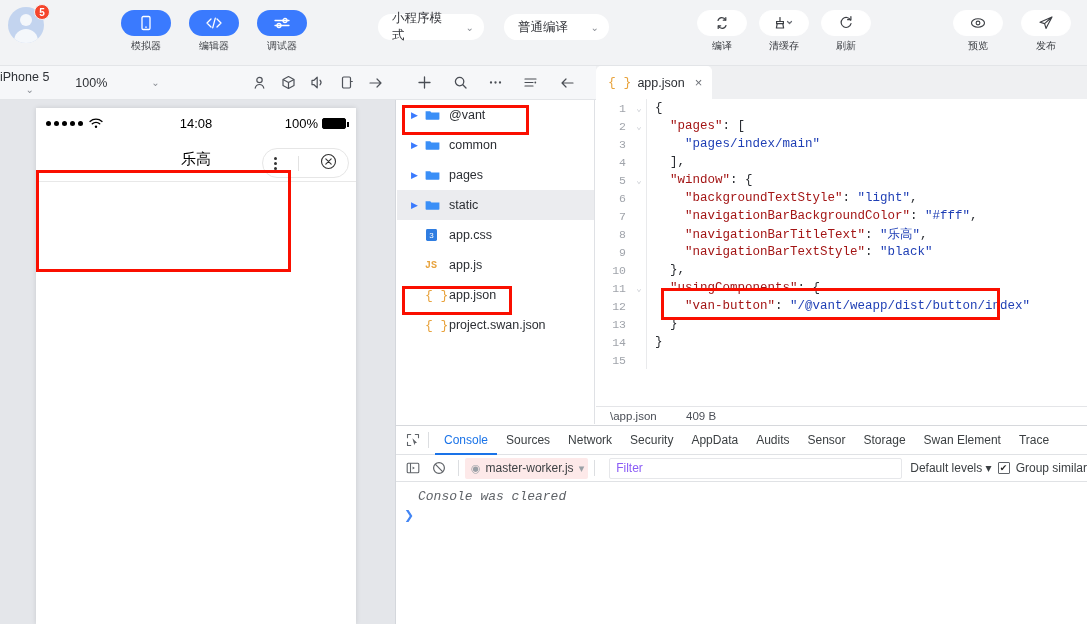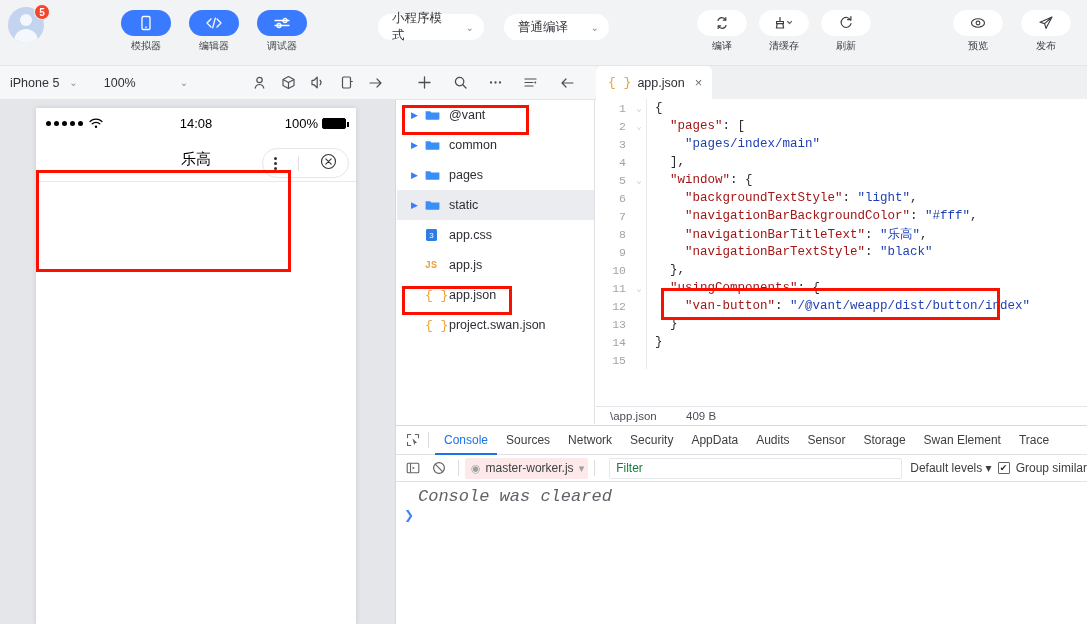--- a/index.html
+++ b/index.html
@@ -191,30 +191,30 @@
   }
   .dt-toolbar .ic { padding: 0 6px; cursor: pointer; color: #5f6368; display:flex; align-items:center;}
   .ctx-pill {
     background: #fde9e9; color: #3c4043; height: 21px; display: flex; align-items: center;
     padding: 0 4px 0 6px; border-radius: 2px; gap: 5px; cursor: pointer; font-size: 12px;
   }
   .ctx-pill .cc { color: #9aa0a6; font-size: 11px; }
   .filter-box {
     flex: 1; height: 21px; margin: 0 8px; background: #fff;
     border: 1px solid #e6e7ea; border-radius: 2px;
-    display: flex; align-items: center; padding: 0 6px; color: #15803d;
+    display: flex; align-items: center; padding: 0 6px; color: #8b5cf6;
   }
   .dt-right { display: flex; align-items: center; gap: 6px; white-space: nowrap;}
   .dt-right .lvl { cursor: pointer; color: #3c4043; }
   .chk { width: 12px; height: 12px; border: 1px solid #5f6368; border-radius: 1px;
          display: inline-flex; align-items: center; justify-content: center;
          font-size: 9px; color: #222; background: #fff;}
   .console-body { padding: 6px 0 0 0; }
   .cleared { font-family: "Liberation Mono", monospace; font-style: italic; color: #5f6368;
-             font-size: 17px; padding-left: 22px; height: 18px; line-height: 18px;}
+             font-size: 13px; padding-left: 22px; height: 18px; line-height: 18px;}
   .prompt { color: #4285f4; padding-left: 8px; font-size: 12px; height: 18px; line-height: 18px;}
 
   
   .redbox { position: absolute; border: 3px solid #fa0f00; pointer-events: none; z-index: 50; }
 </style>
 </head>
 <body>
 
 <div id="app">
 
@@ -325,21 +325,21 @@
             </svg>
         </div>
         <div class="lbl">发布</div>
       </div>
     </div>
   </div>
 
   <div class="secondbar">
 
     <div class="sim-ctrl">
-      <div class="sim-sel" style="margin-left:10px;">
+      <div class="sim-sel" style="flex-direction:column;">
         <span>iPhone 5</span>
         <span class="chev">⌄</span>
       </div>
       <div class="sim-sel" style="margin-left:26px;">
         <span>100%</span>
         <span class="chev" style="margin-left:44px;">⌄</span>
       </div>
 
       <div class="sim-icons">
         <span class="ic">

